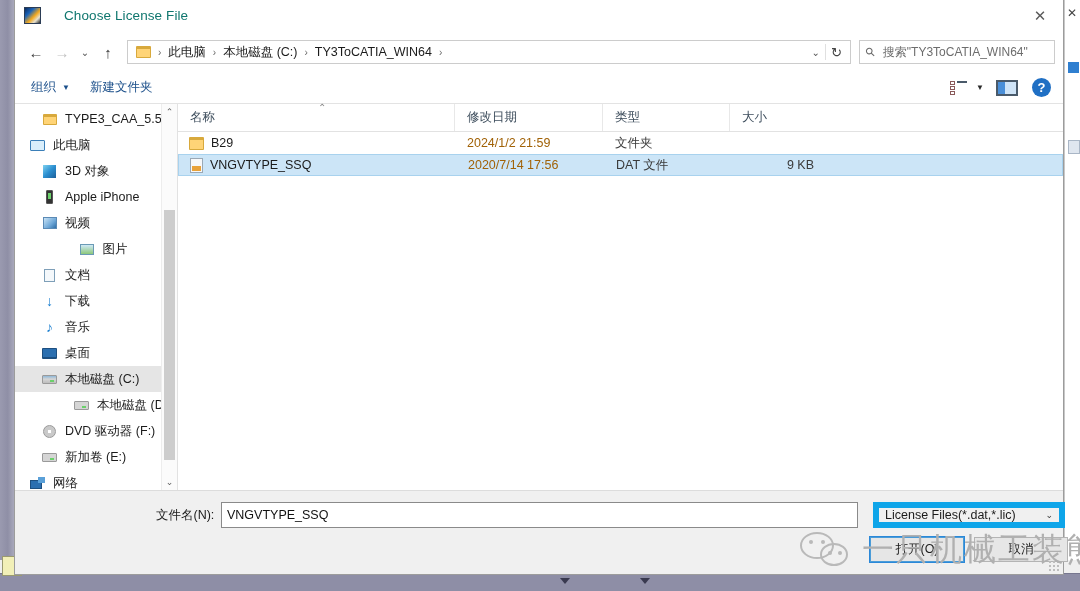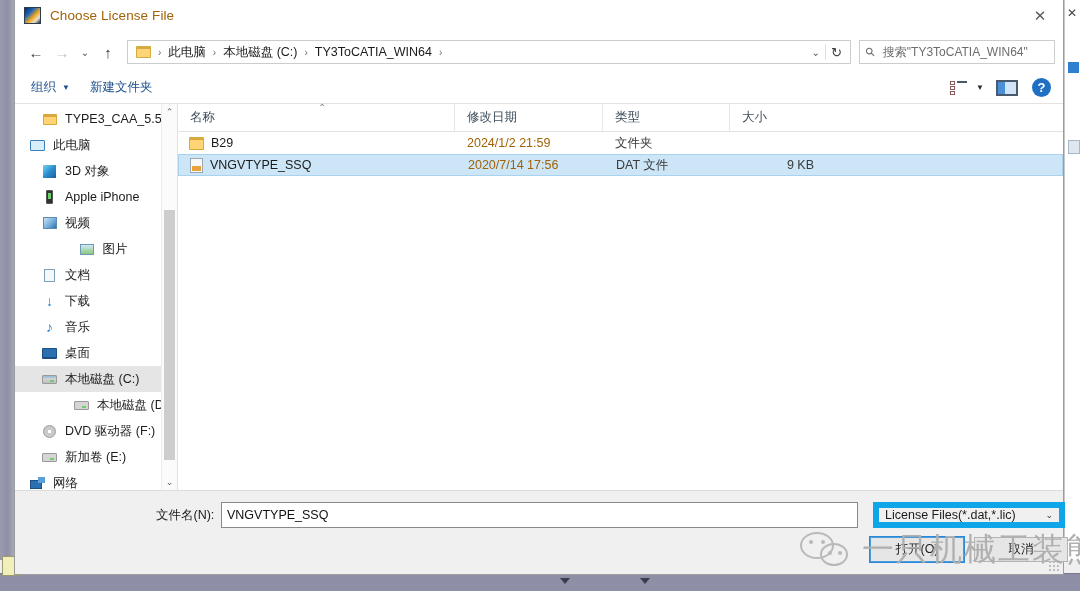--- a/index.html
+++ b/index.html
@@ -72,21 +72,21 @@
     border-bottom: 1px solid #ffffff;
     position: relative;
   }
   #app-icon {
     width: 17px; height: 17px; margin-left: 9px; flex: none;
     background:
       linear-gradient(135deg,#0a2a5e 0%, #1b63b8 30%, #f2a81e 58%, #e8e2d0 78%, #2b2b2b 100%);
     border: 1px solid #2b3c55;
   }
   #title-text {
-    margin-left: 9px; font-size: 13.5px; color: #a16207; letter-spacing: .1px; text-align: right;
+    margin-left: 23px; font-size: 13.5px; color: #0f766e; letter-spacing: .1px; text-align: right;
   }
   #close-button {
     position: absolute; right: 0; top: 0; width: 46px; height: 31px;
     display: flex; align-items: center; justify-content: center;
     font-size: 15px; color: #5a5a5a; cursor: default;
   }
 
   
   #navbar {
     height: 40px; flex: none; display: flex; align-items: center;

